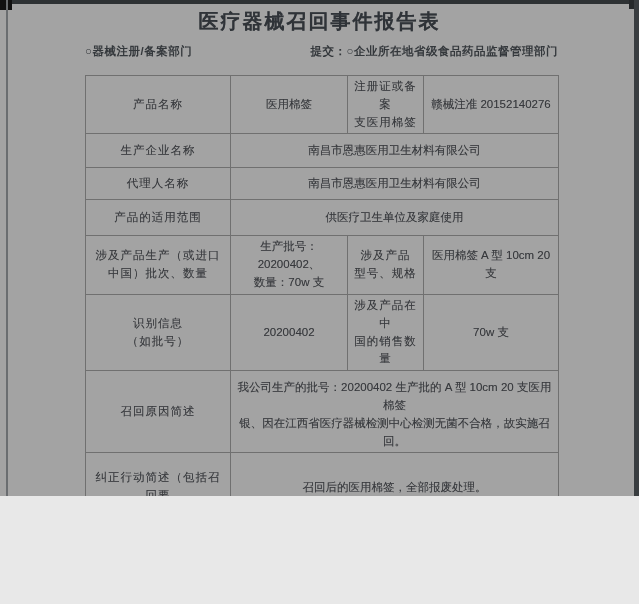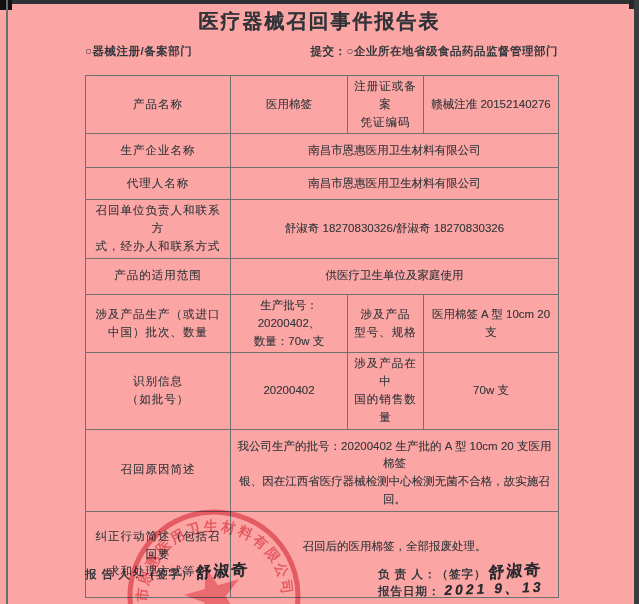--- a/index.html
+++ b/index.html
@@ -2,22 +2,22 @@
 <html><head>
 <meta charset="utf-8">
 <style>
   html,body{margin:0;padding:0;}
   body{
     font-family:"Liberation Sans","DejaVu Sans",sans-serif;
     background:#e8e8e8;
   }
   .page{
     position:relative;
-    width:639px;height:604px;
-    background:#fca5a5;
+    width:639px;height:496px;
+    background:#a3a3a3;
     overflow:hidden;
     color:#3a3e42;
   }
   
   .scan-top{position:absolute;left:0;top:0;width:639px;height:4px;background:#2e3234;}
   .scan-topleft{position:absolute;left:0;top:0;width:12px;height:10px;background:#111;}
   .scan-left{position:absolute;left:6px;top:0;width:2px;height:604px;background:#6a6d70;}
   .scan-right{position:absolute;right:0;top:0;width:5px;height:604px;background:#393d40;}
   .scan-topright-notch{position:absolute;right:5px;top:0;width:5px;height:9px;background:#26292b;}
 
@@ -101,35 +101,30 @@
       <col style="width:145px">
         <col style="width:117px">
         <col style="width:76px">
         <col style="width:135px">
     </colgroup>
     <tbody>
       <tr class="r1">
         <td class="label"><span class="cell">产品名称</span></td>
         <td class="content"><span class="cell">医用棉签</span></td>
         <td class="label"><span class="cell">注册证或备案
-凭证编码</span></td>
+支医用棉签</span></td>
         <td class="content"><span class="cell">赣械注准 20152140276</span></td>
       </tr>
       <tr class="r2">
         <td class="label"><span class="cell">生产企业名称</span></td>
         <td class="content" colspan="3"><span class="cell">南昌市恩惠医用卫生材料有限公司</span></td>
       </tr>
       <tr class="r3">
         <td class="label"><span class="cell">代理人名称</span></td>
         <td class="content" colspan="3"><span class="cell">南昌市恩惠医用卫生材料有限公司</span></td>
-      </tr>
-      <tr class="r4">
-        <td class="label"><span class="cell">召回单位负责人和联系方
-式，经办人和联系方式</span></td>
-        <td class="content" colspan="3"><span class="cell">舒淑奇 18270830326/舒淑奇 18270830326</span></td>
       </tr>
       <tr class="r5">
         <td class="label"><span class="cell">产品的适用范围</span></td>
         <td class="content" colspan="3"><span class="cell">供医疗卫生单位及家庭使用</span></td>
       </tr>
       <tr class="r7">
         <td class="label"><span class="cell">涉及产品生产（或进口
 中国）批次、数量</span></td>
         <td class="content"><span class="cell">生产批号：20200402、
 数量：70w 支</span></td>

